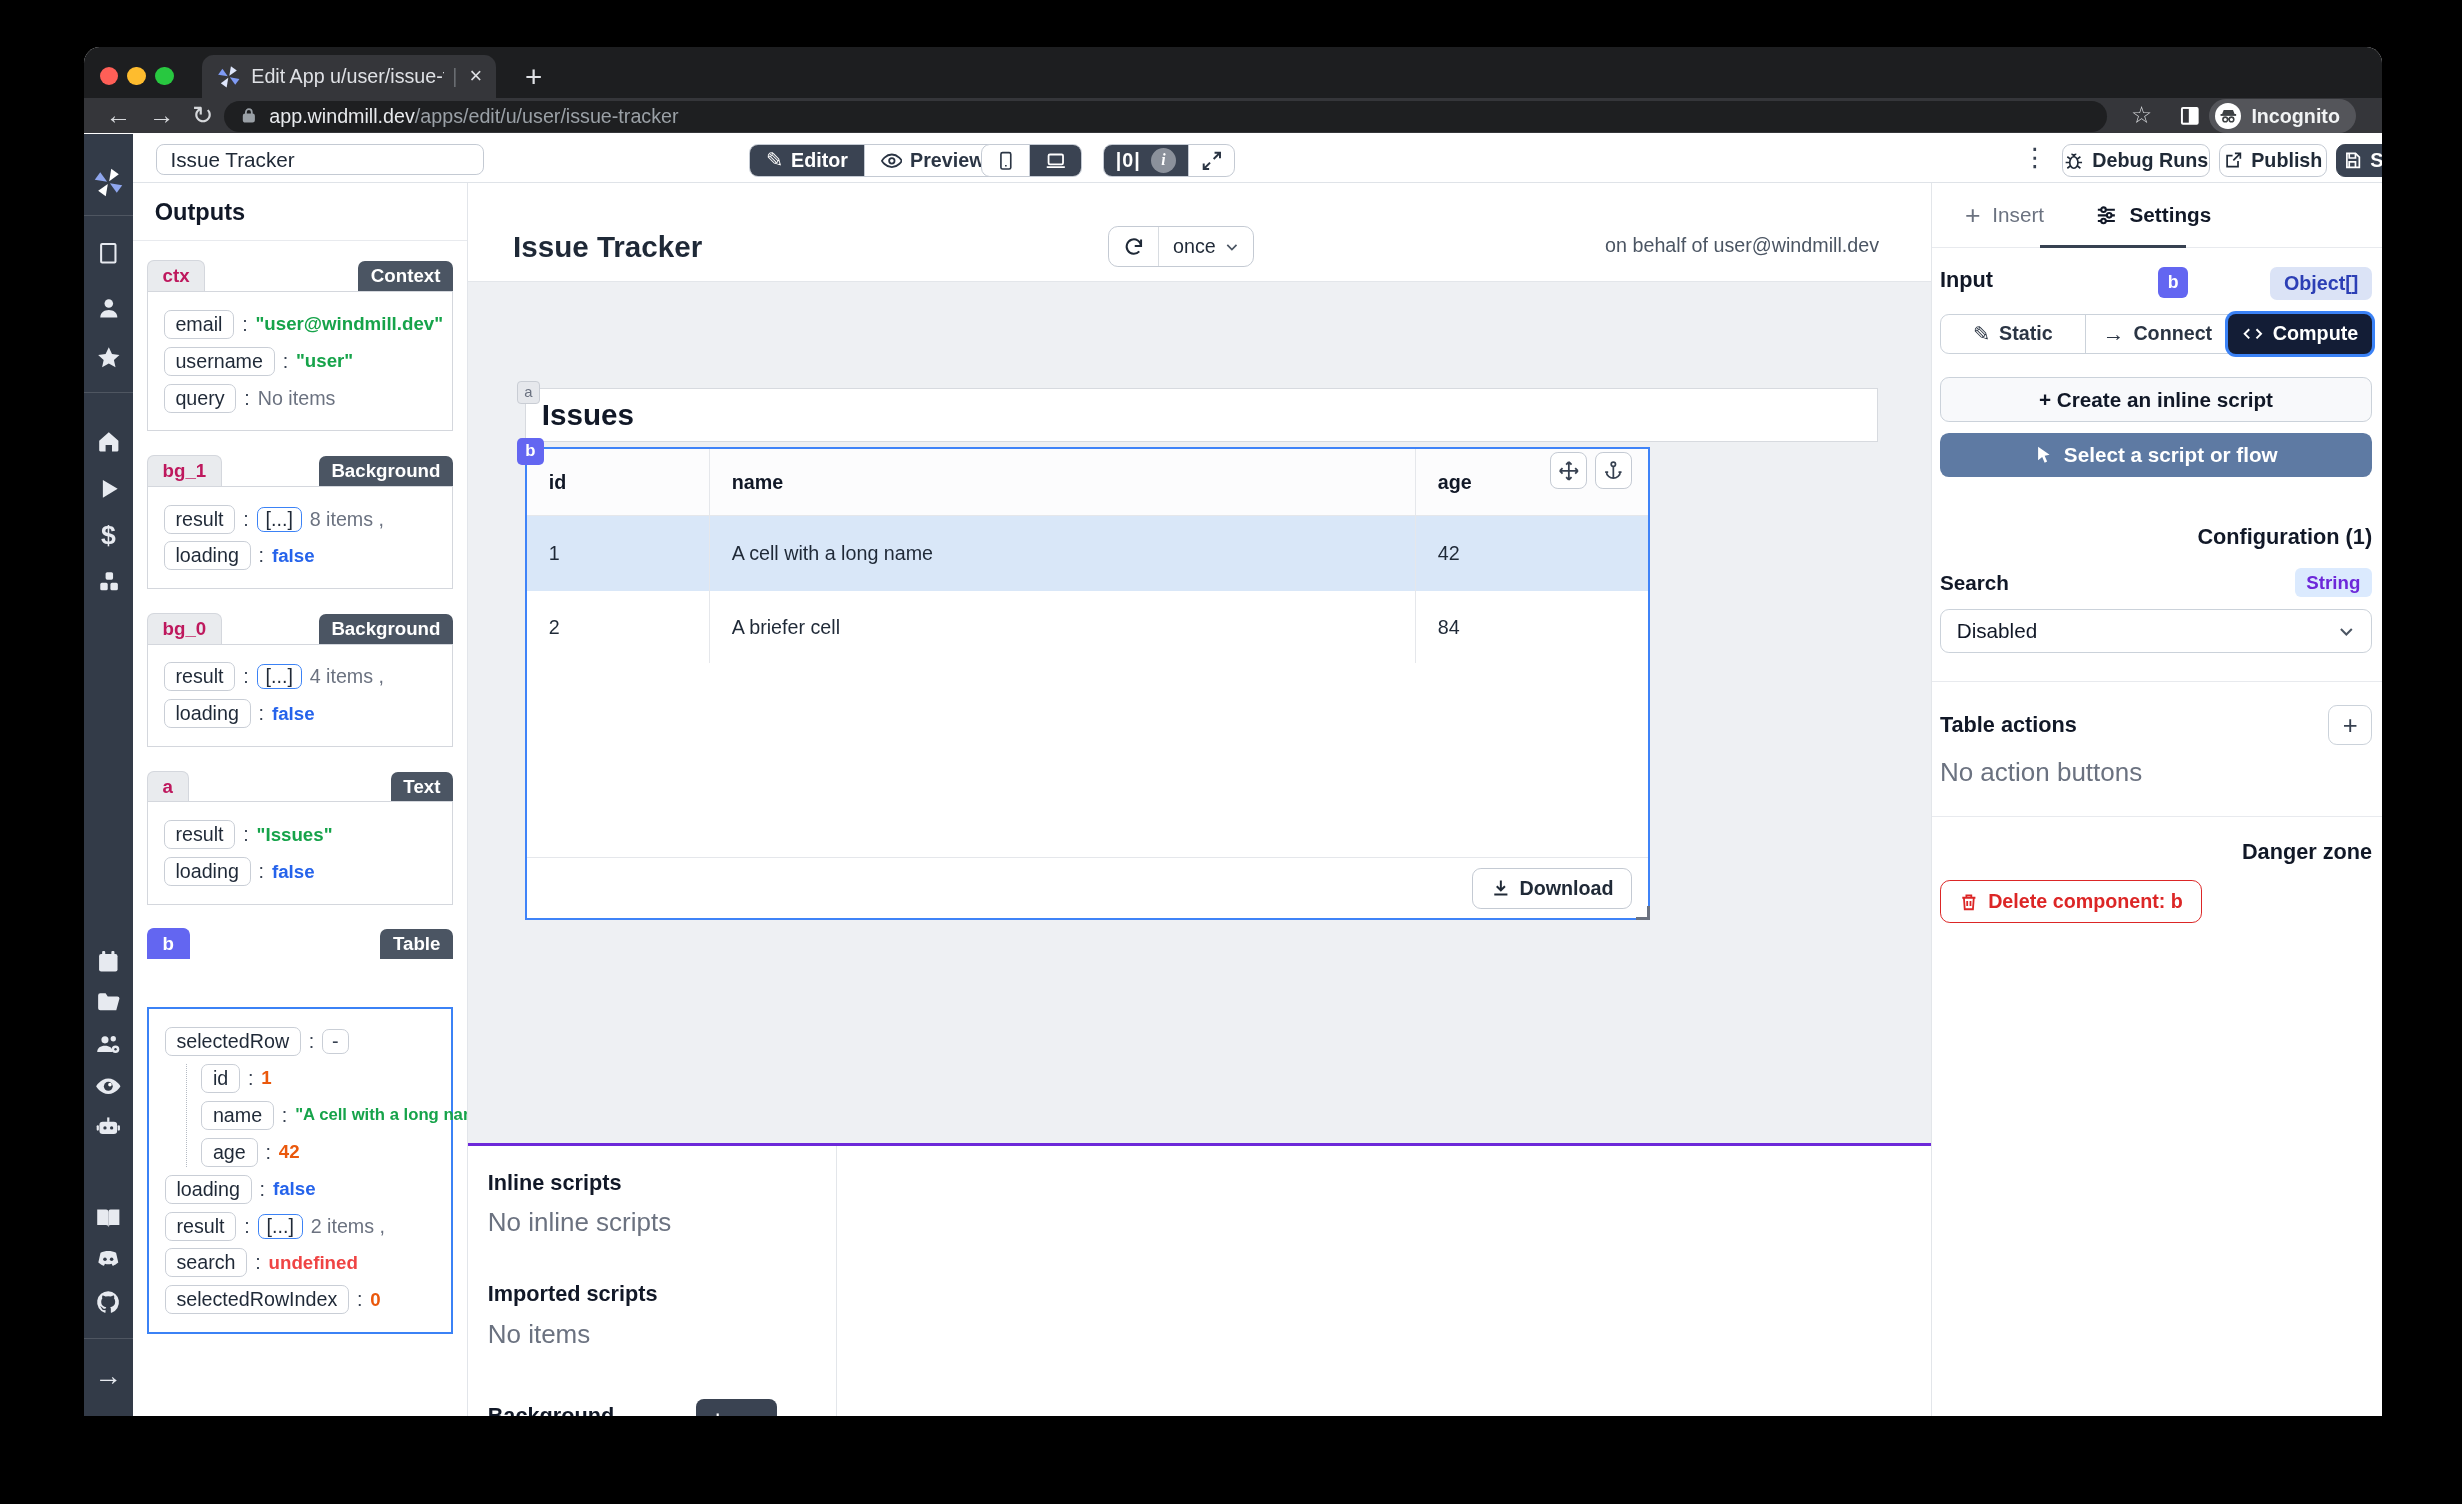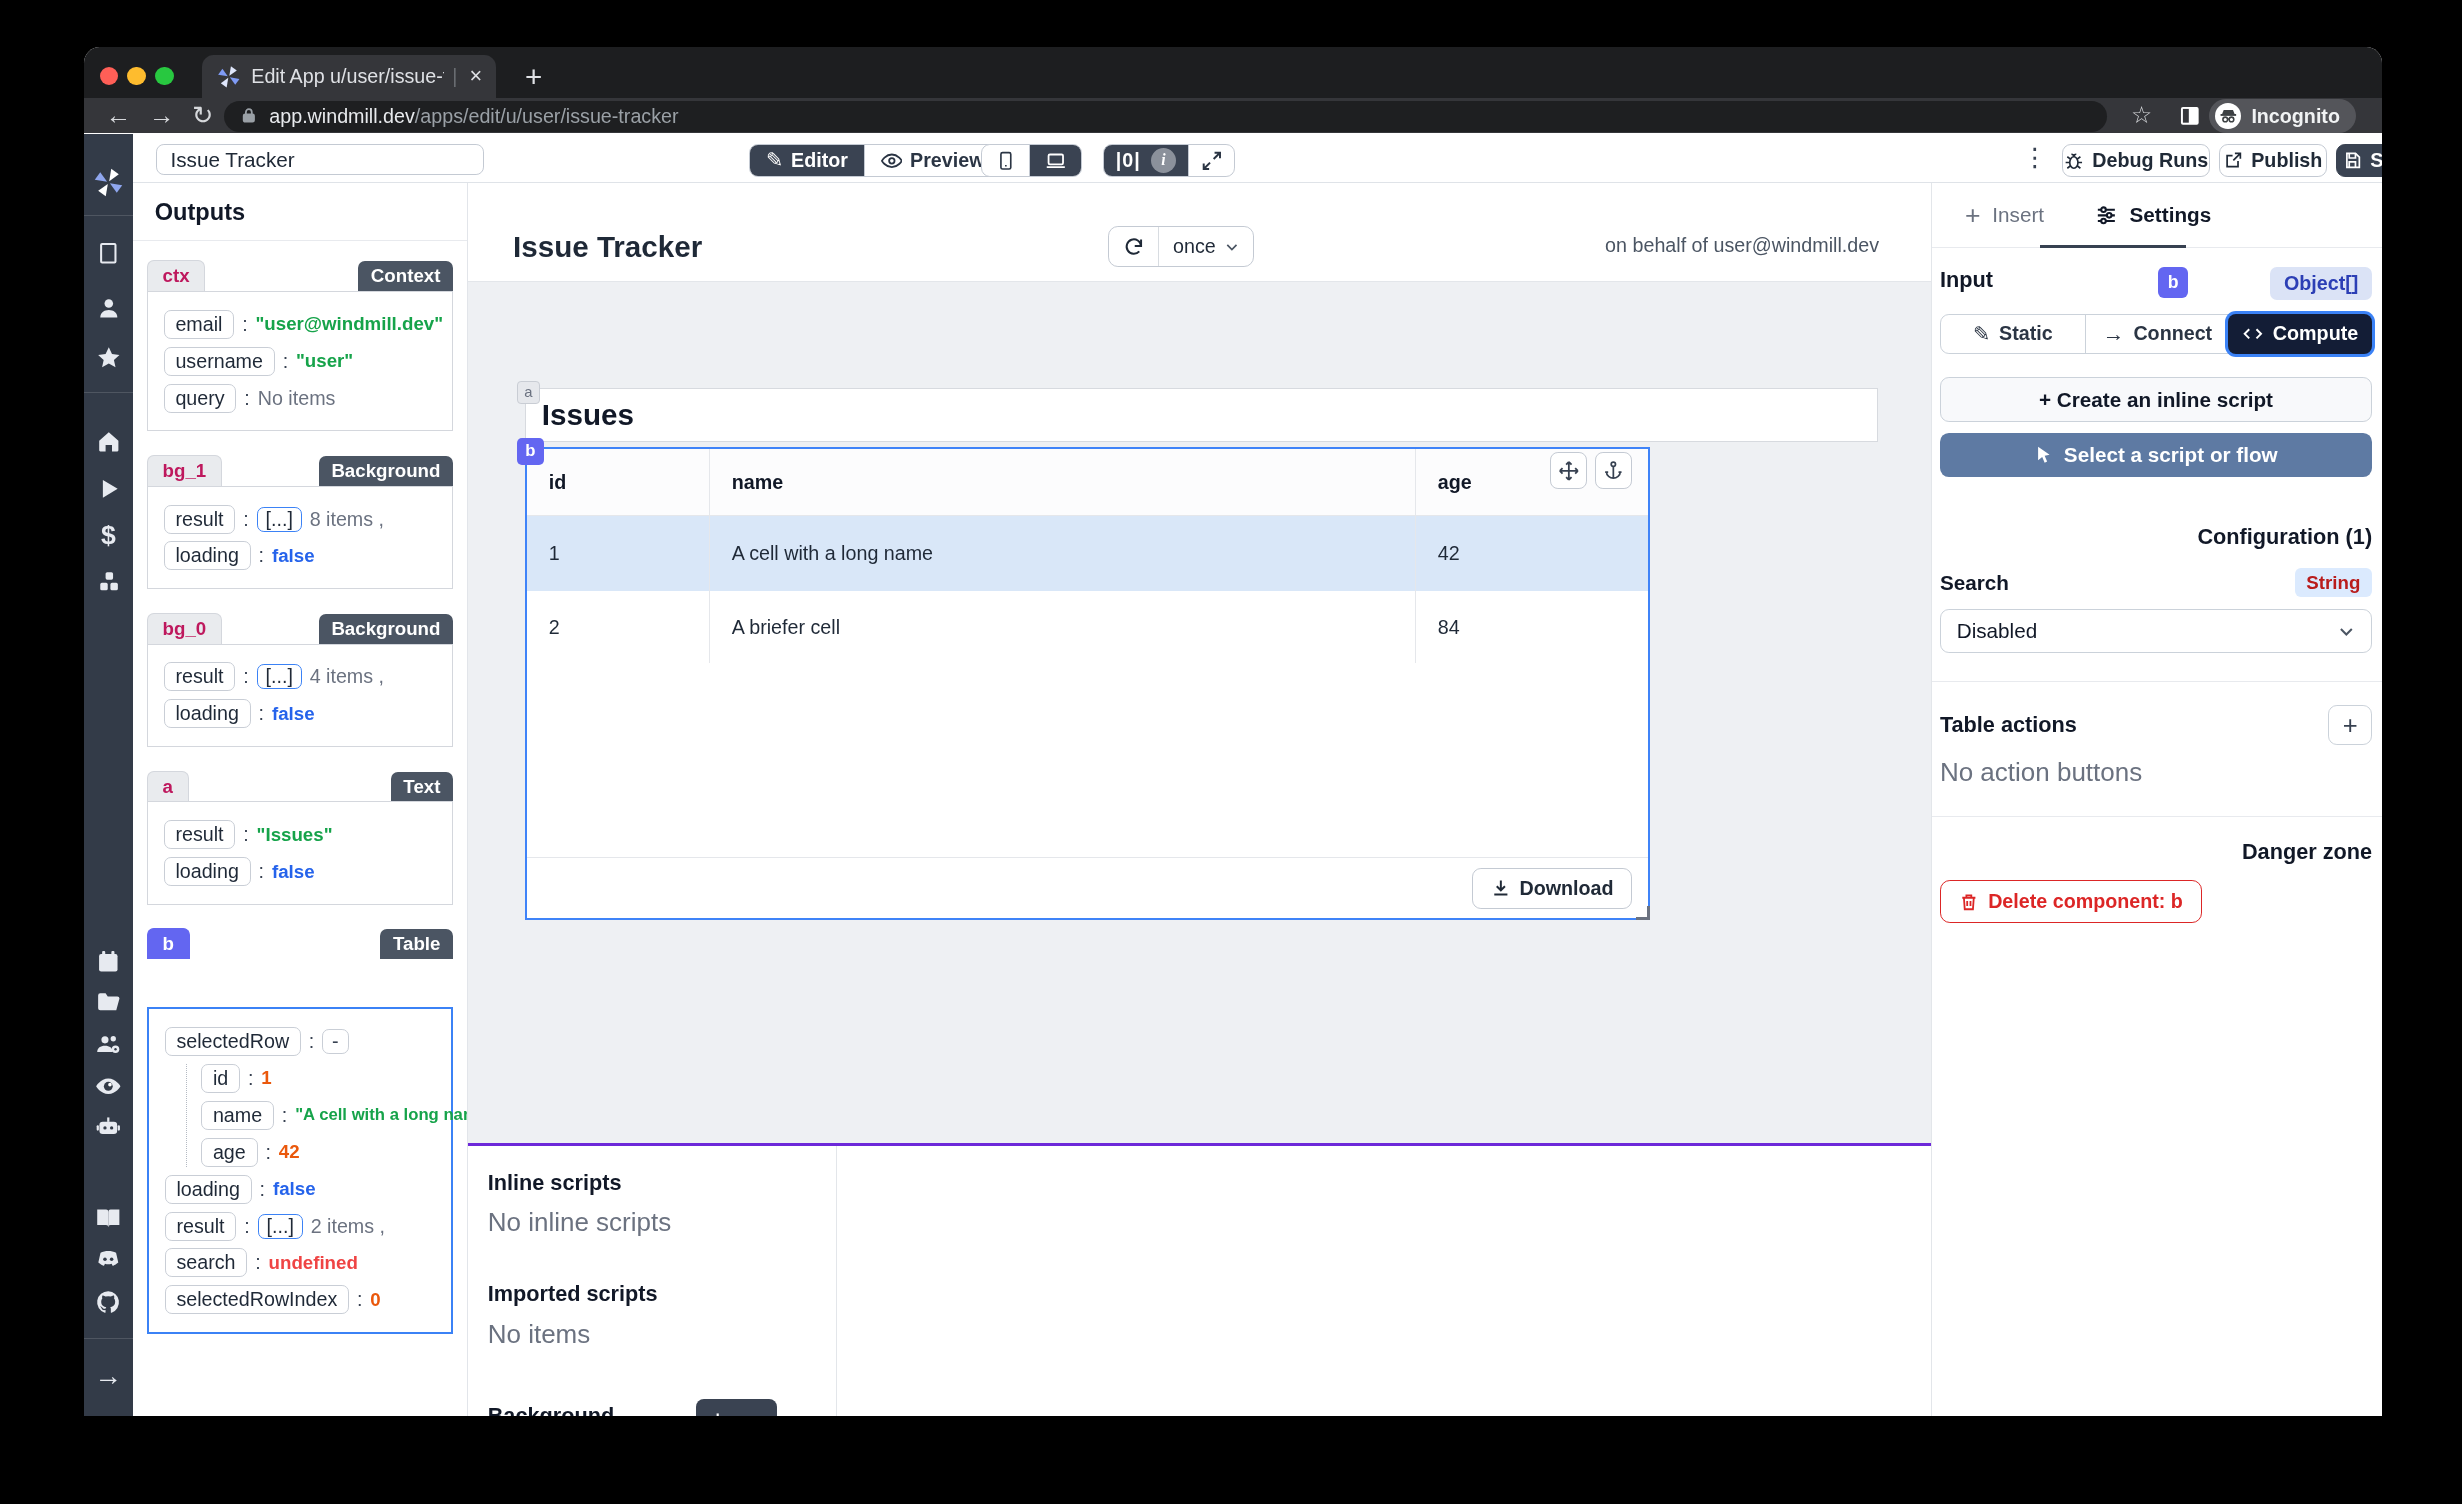--- a/index.html
+++ b/index.html
@@ -102,21 +102,21 @@
   .objbadge{margin-left:auto;background:#dbe3f6;color:#2c3fb5;font-weight:700;font-size:19.7px;border-radius:6.9px;padding:4.9px 13.8px;}
   .tri{margin-top:13.8px;height:40px;border:1px solid #cbd2da;border-radius:8.9px;display:flex;background:#fff;}
   .tri .tcell{flex:1;display:flex;align-items:center;justify-content:center;gap:8.9px;font-size:19.7px;font-weight:700;color:#2b3544;}
   .tri .tcell + .tcell{border-left:1px solid #cbd2da;}
   .tri .tcell.on{background:#131d36;color:#fff;border-radius:7.9px;box-shadow:0 0 0 3px #3b82f6;border-left:none;margin:-1px;z-index:2;}
   .bigbtn{margin-top:23.6px;height:45px;border:1px solid #cbd2da;border-radius:8.9px;background:#f8f9fb;display:flex;align-items:center;justify-content:center;gap:7.9px;font-size:20.7px;font-weight:700;color:#111827;}
   .bluebtn{margin-top:10.8px;height:44px;border-radius:8.9px;background:#5e7aa3;display:flex;align-items:center;justify-content:center;gap:9.9px;font-size:20.7px;font-weight:700;color:#fff;}
   .cfg-title{margin-top:47px;font-size:21.7px;font-weight:700;color:#111827;text-align:right;}
   .searchrow{margin-top:17.7px;display:flex;align-items:center;justify-content:space-between;}
   .slabel{font-size:20.7px;font-weight:700;color:#111827;}
-  .strbadge{background:#dbeafe;color:#b91c1c;font-weight:700;font-size:18.7px;border-radius:5.9px;padding:3.9px 11.8px;}
+  .strbadge{background:#dbeafe;color:#6d28d9;font-weight:700;font-size:18.7px;border-radius:5.9px;padding:3.9px 11.8px;}
   .select{margin-top:11.8px;height:44px;border:1px solid #cbd2da;border-radius:8.9px;display:flex;align-items:center;justify-content:space-between;padding:0 15.8px;font-size:20.7px;color:#111827;background:#fff;}
   .rdiv{height:1px;background:#e8eaee;margin:27.6px -9.9px 0 -7.9px;}
   .tarow{margin-top:23.6px;display:flex;align-items:center;justify-content:space-between;}
   .plusbtn{width:44px;height:40px;border:1px solid #cbd2da;border-radius:8.9px;display:flex;align-items:center;justify-content:center;font-size:25.6px;color:#374151;background:#fff;}
   .delbtn{margin-top:15.8px;display:inline-flex;align-items:center;gap:9.9px;border:1.5px solid #dc2626;border-radius:9.9px;color:#dc2626;font-size:19.7px;font-weight:700;padding:8.9px 17.7px;background:#fff;}
 </style>
 </head>
 <body>
 
 <div class="screen">

